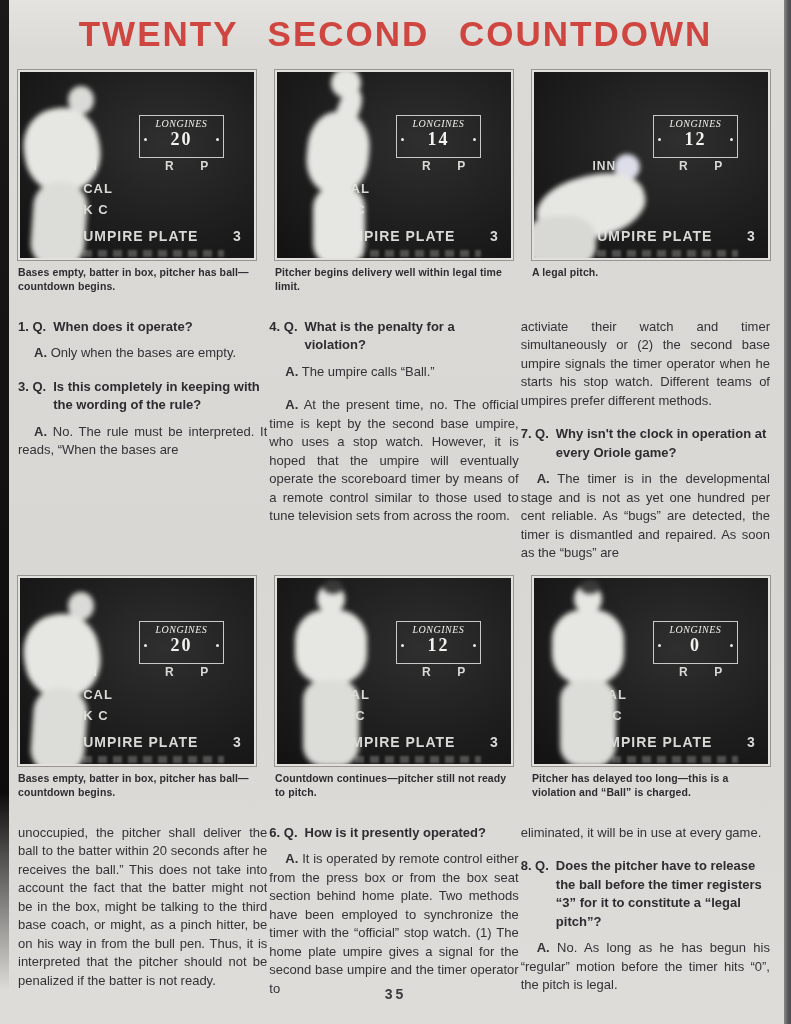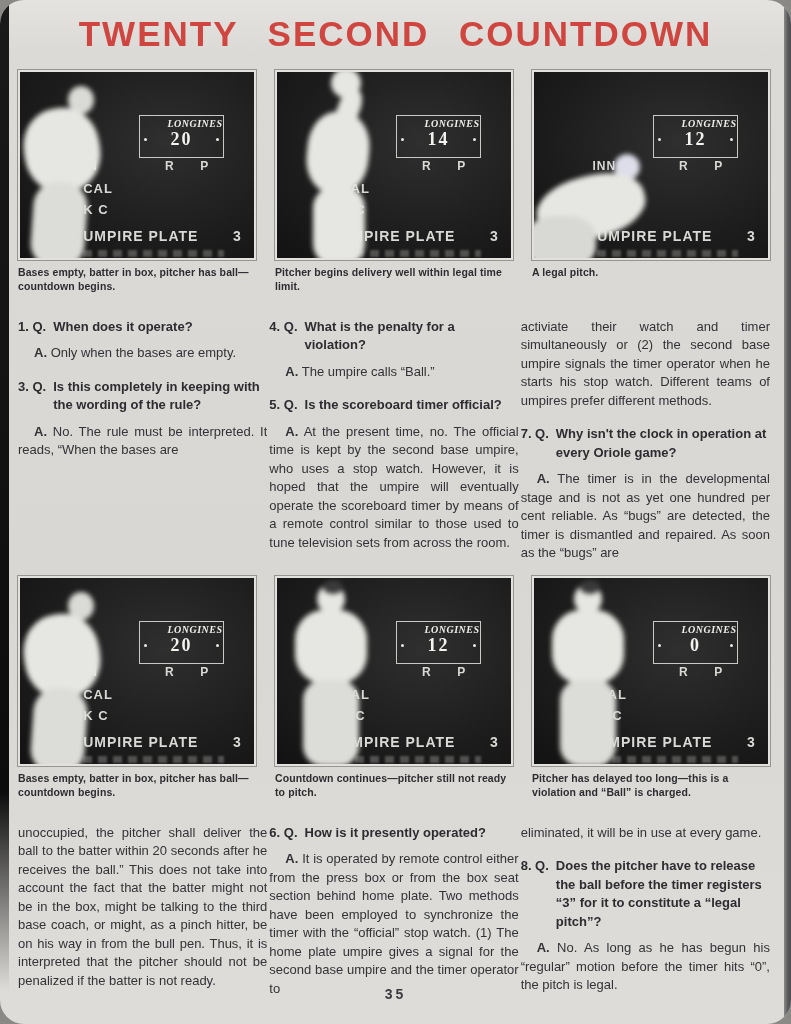--- a/index.html
+++ b/index.html
@@ -2,21 +2,20 @@
 <html><head>
 <meta charset="utf-8">
 <style>
   * { margin:0; padding:0; box-sizing:border-box; }
   html,body { background:#8a8986; }
   body { font-family:"Liberation Sans", sans-serif; }
   .page {
     position:relative; width:791px; height:1024px; margin:0 auto;
     background: linear-gradient(180deg,#e5e3df 0%,#dcdad6 5%,#d9d7d3 55%,#dedcd8 100%);
     overflow:hidden;
-    border-radius:24px;
   }
   .edge-left {
     position:absolute; left:0; top:0; width:9px; height:990px; z-index:9;
     background:linear-gradient(180deg,#1a1a1a 0%,#0c0c0c 80%,rgba(12,12,12,0) 100%);
   }
   .edge-right {
     position:absolute; right:0; top:0; width:7px; height:1024px; z-index:9;
     background:linear-gradient(90deg,#8a8987 0%,#55555a 60%,#4b4b50 100%);
   }
   .title {
@@ -36,22 +35,22 @@
   }
   .photo .sb { position:absolute; color:#d9d9d6; font-weight:bold; letter-spacing:1px; z-index:2; }
   .timerbox {
     position:absolute; left:51%; top:23%; width:36%; height:23%; z-index:2;
     border:1px solid #c9c9c6; text-align:center;
   }
   .timerbox::before, .timerbox::after {
     content:""; position:absolute; top:55%; width:3px; height:3px; background:#e9e9e6; border-radius:50%;
   }
   .timerbox::before { left:4px; } .timerbox::after { right:4px; }
-  .brand { font-style:italic; font-weight:bold; font-size:10px; color:#f0f0ec; letter-spacing:.5px; margin-top:2px;
-           font-family:"Liberation Serif", serif;text-align:right; }
+  .brand { font-style:italic; font-weight:normal; font-size:10px; color:#f0f0ec; letter-spacing:.5px; margin-top:2px;
+           font-family:"Liberation Serif", serif; }
   .tval { font-family:Liberation Serif, serif; font-weight:bold; font-size:18px; letter-spacing:2px; color:#f2f2ee; }
   .sb-inn  { left:25%; top:47%; font-size:12px; }
   .sb-r    { left:62%; top:47%; font-size:12px; }
   .sb-p    { left:77%; top:47%; font-size:12px; }
   .sb-first{ left:89%; top:47%; font-size:10px;margin-left:44px; }
   .sb-cal  { left:27%; top:58.5%; font-size:13px; letter-spacing:3px; }
   .sb-kc   { left:27%; top:70%;   font-size:13px; letter-spacing:4px; }
   .sb-plate{ left:27%; top:84%; font-size:14px; letter-spacing:2px; color:#e4e4e0; }
   .sb-num  { left:91%; top:84%; font-size:14px; }
   .ghost {
@@ -217,24 +216,20 @@
       </div>
       <div class="col t-top">
         <div class="qa">
           <div class="q-row">
               <span class="q-prefix">4. Q.</span>
               <span class="q-text">What is the penalty for a violation?</span>
             </div>
           <p class="answer"><b>A.</b> <span>The umpire calls “Ball.”</span></p>
         </div>
         <div class="qa">
-          <div class="q-row">
-              <span class="q-prefix">5. Q.</span>
-              <span class="q-text">Is the scoreboard timer official?</span>
-            </div>
           <p class="answer"><b>A.</b> <span>At the present time, no. The official time is kept by the second base umpire, who uses a stop watch. However, it is hoped that the umpire will eventually operate the scoreboard timer by means of a remote control similar to those used to tune television sets from across the room.</span></p>
         </div>
       </div>
       <div class="col t-top">
         <p class="cont">activiate their watch and timer simultaneously or (2) the second base umpire signals the timer operator when he starts his stop watch. Different teams of umpires prefer different methods.</p>
         <div class="qa">
           <div class="q-row">
               <span class="q-prefix">7. Q.</span>
               <span class="q-text">Why isn't the clock in operation at every Oriole game?</span>
             </div>

